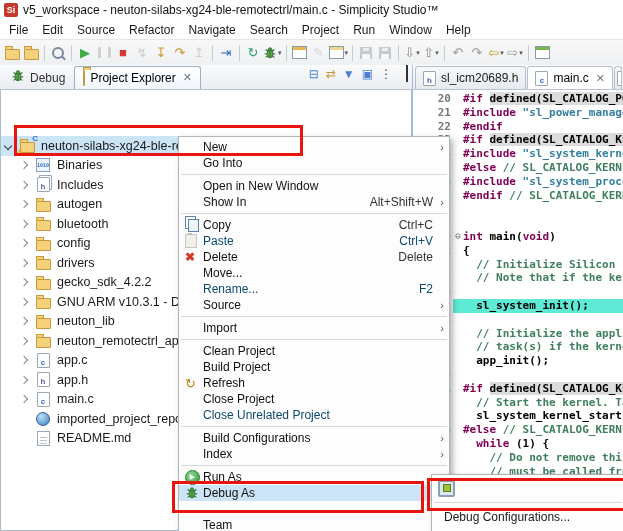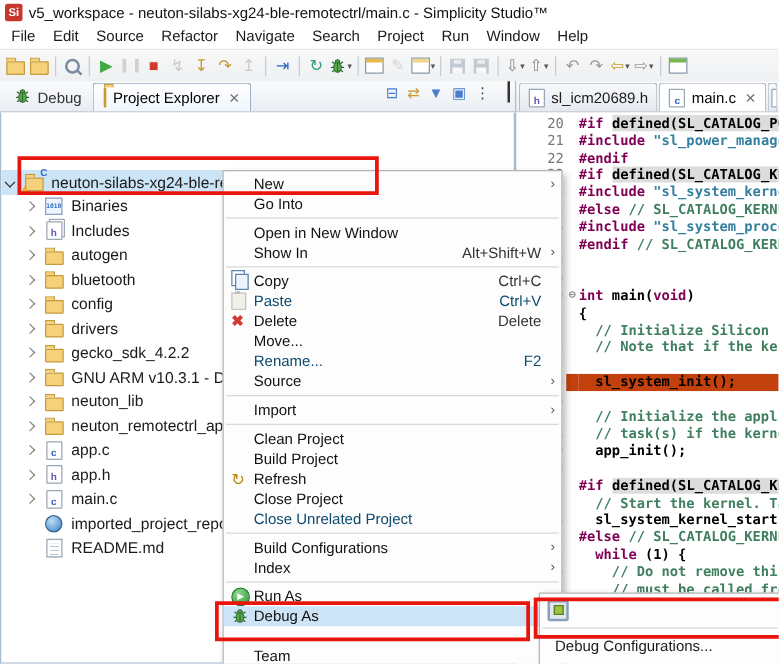--- a/index.html
+++ b/index.html
@@ -4,21 +4,21 @@
 <style>
   html,body{margin:0;padding:0}
   body{width:623px;height:531px;overflow:hidden;position:relative;background:#fff;
        font-family:"Liberation Sans",sans-serif;font-size:12px;color:#1a1a1a;
        -webkit-font-smoothing:antialiased}
   
   .titlebar{height:20px;display:flex;align-items:center;gap:5px;padding:0 4px;background:#fff}
   .app-logo{width:14px;height:14px;background:#c6382e;color:#fff;font:bold 9px "Liberation Sans",sans-serif;
             display:flex;align-items:center;justify-content:center;border-radius:2px}
   .titlebar .t{font-size:12px;color:#111}
-  .menubar{height:19px;display:flex;align-items:flex-start;padding:0 2px;background:#fff}
+  .menubar{height:19px;display:flex;align-items:center;padding:0 2px;background:#fff}
   .menubar span{padding:2px 7px;cursor:default}
   .toolbar{height:25px;display:flex;align-items:center;background:linear-gradient(#f8f8f8,#eef0f2);
            border-top:1px solid #e6e6e6;border-bottom:1px solid #d8dde2;padding:0 3px;gap:1px}
   .tbtn{min-width:18px;height:20px;display:flex;align-items:center;justify-content:center;gap:1px;cursor:default}
   .tbtn .g{font-size:13px;line-height:1}
   .tbtn .caret{font-size:7px;color:#555}
   .tbtn.dis{opacity:.45}
   .tsep{width:1px;height:16px;background:#c8ccd2;margin:0 3px}
   
   .ic-folder{position:relative;width:13px;height:9px;background:#f6d17c;border:1px solid #c49a3c;border-radius:1px;margin-top:4px}
@@ -53,21 +53,21 @@
   .ic-win::before{content:"";position:absolute;top:0;left:0;right:0;height:3px;background:var(--c,#e8b84b)}
   .ic-min{width:9px;height:4px;border-top:2px solid #333;margin-top:7px}
   .ic-max{width:9px;height:8px;border:1px solid #333;border-top:2px solid #333}
   .chev{width:5px;height:5px;border-right:1.5px solid #888;border-bottom:1.5px solid #888;
         transform:rotate(-45deg);display:inline-block}
   .chev.open{transform:rotate(45deg);border-color:#333}
   
   .main{position:absolute;top:65px;left:0;right:0;bottom:0;display:flex}
   .left-panel{width:412px;display:flex;flex-direction:column}
   .editor{flex:1;display:flex;flex-direction:column;min-width:0}
-  .vtabbar{height:24px;display:flex;align-items:flex-end;background:linear-gradient(#fafbfc,#e9edf2);
+  .vtabbar{height:24px;display:flex;align-items:center;background:linear-gradient(#fafbfc,#e9edf2);
            border-bottom:1px solid #b8c4d0;padding-left:2px;position:relative}
   .vtab{height:22px;display:flex;align-items:center;gap:5px;padding:0 8px;color:#333;
         border:1px solid transparent;border-bottom:none;white-space:nowrap}
   .vtab.active{background:linear-gradient(#fff,#f0f6fc);border-color:#9ab0c6;border-radius:3px 3px 0 0;color:#000}
   .vtab .x{color:#777;font-size:11px;margin-left:2px}
   .view-icons{position:absolute;right:4px;top:3px;display:flex;align-items:center;gap:7px}
   .view-icons .vi{font-size:12px;line-height:1;cursor:default}
   .panel-body{flex:1;background:#fff;border:1px solid #a8bccf;border-top:none;overflow:hidden;position:relative}
   
   .tree{padding-top:46px;font-size:12.5px}
@@ -87,24 +87,24 @@
   .etab.active{background:#fff;color:#000}
   .etab .x{color:#777;font-size:11px;margin-left:2px}
   .etab.stub{width:12px;padding:0 2px;overflow:hidden}
   .code-area{flex:1;display:flex;background:#fff;border-left:1px solid #a8bccf;overflow:hidden;position:relative;
              font:bold 11px "DejaVu Sans Mono",monospace;line-height:13.8px}
   .ruler{width:16px;position:relative}
   .hatch{position:absolute;right:1px;top:140px;bottom:0;width:9px;
          background:repeating-linear-gradient(45deg,#9ec6e4 0 2px,#eaf3fb 2px 4px);border-left:1px solid #b8d2e6}
   .codelines{flex:1;padding-top:2px;min-width:0}
   .cl{height:13.8px;display:flex;white-space:pre;overflow:hidden}
-  .cl .num{width:22px;flex:0 0 22px;text-align:right;color:#787878;font-weight:normal;padding-right:2px}
+  .cl .num{width:22px;flex:0 0 22px;text-align:right;color:#787878;font-weight:bold;padding-right:2px}
   .cl .fold{width:10px;flex:0 0 10px;color:#8a8a8a;font-size:9px;line-height:13.8px;text-align:center}
   .cl .body{flex:1;min-width:0;overflow:hidden;white-space:pre}
-  .cl.cur .body,.cl.cur .fold{background:#c2410c}
+  .cl.cur .body,.cl.cur .fold{background:#5eead4}
   .pp{color:#7f0055}.kw{color:#7f0055}.cmt{color:#3f7f5f}.str{color:#337f9f}.pl{color:#000}
   .hl{color:#000;background:#dcdcdc}
   
   .ctxmenu{position:absolute;left:178px;top:136px;width:270px;background:#fdfdfd;border:1px solid #b4b4b4;
            box-shadow:3px 3px 6px rgba(0,0,0,.3);padding:2px 0;z-index:5;font-size:12px}
   .mi{height:16px;display:flex;align-items:center;padding:0 16px 0 6px;position:relative;color:#111}
   .mi .micon{width:18px;flex:0 0 18px;display:flex;align-items:center;justify-content:flex-start}
   .mi .mlbl{flex:1;white-space:nowrap}
   .mi .msc{color:#333;margin-left:12px}
   .mi .marr{position:absolute;right:5px;color:#555;font-size:11px}

